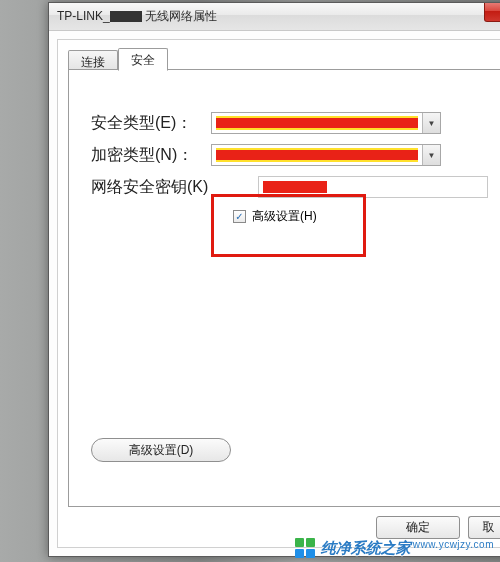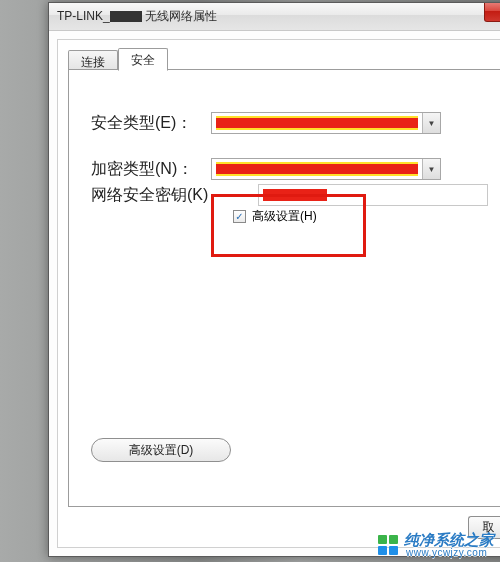--- a/index.html
+++ b/index.html
@@ -233,21 +233,21 @@
   .wm-logo {
     width: 20px; height: 20px;
     display: grid;
     grid-template-columns: 1fr 1fr;
     grid-template-rows: 1fr 1fr;
     gap: 2px;
     transform: rotate(0deg);
   }
   .wm-logo span { border-radius: 1px; }
   .wm-sub { color: #2a7bc4; font-size: 10px; font-weight: 400; margin-left: 2px; font-style: normal; letter-spacing: 0.5px;}
-  .wm-text-wrap { display:flex; flex-direction:column; line-height:1.05;}
+  .wm-text-wrap { display:flex; flex-direction:row; line-height:1.05;}
 </style>
 </head>
 <body>
 
 <div class="window">
 
   <div class="titlebar">
     <span class="titlebar-text"><span>TP-LINK_</span><span style="display:inline-block;width:32px;height:11px;background:#333;vertical-align:middle;"></span><span> 无线网络属性</span></span>
     <div class="close-btn">
       <span>✕</span>
@@ -267,31 +267,31 @@
       <div class="form-row" style="top:42px;">
         <div class="form-label">安全类型(E)：</div>
         <div class="combo">
           <div class="combo-redact"></div>
           <div class="combo-btn">
               <span>▼</span>
             </div>
         </div>
       </div>
 
-      <div class="form-row" style="top:88px;">
+      <div class="form-row" style="top:74px;">
         <div class="form-label">加密类型(N)：</div>
         <div class="combo">
           <div class="combo-redact"></div>
           <div class="combo-btn">
               <span>▼</span>
             </div>
         </div>
       </div>
 
-      <div class="form-row" style="top:114px;gap:47px;">
+      <div class="form-row" style="top:106px;gap:47px;">
         <div class="form-label">网络安全密钥(K)</div>
         <div class="textfield">
           <div class="redact-short"></div>
         </div>
       </div>
 
       <div class="form-row" style="top:138px; left:164px;">
         <div class="checkbox-row">
           <div class="checkbox">
               <span>✓</span>
@@ -302,20 +302,23 @@
 
       <div class="highlight-box" style="left:142px; top:124px; width:155px; height:63px;"></div>
 
       <div class="adv-btn">
         <span>高级设置(D)</span>
       </div>
 
     </div>
 
     <div class="dialog-buttons">
+      <div class="dlg-btn">
+          <span>确定</span>
+        </div>
       <div class="dlg-btn cut">
           <span>取</span>
         </div>
     </div>
 
   </div>
 </div>
 
 <div class="watermark">
   <div class="wm-logo">

